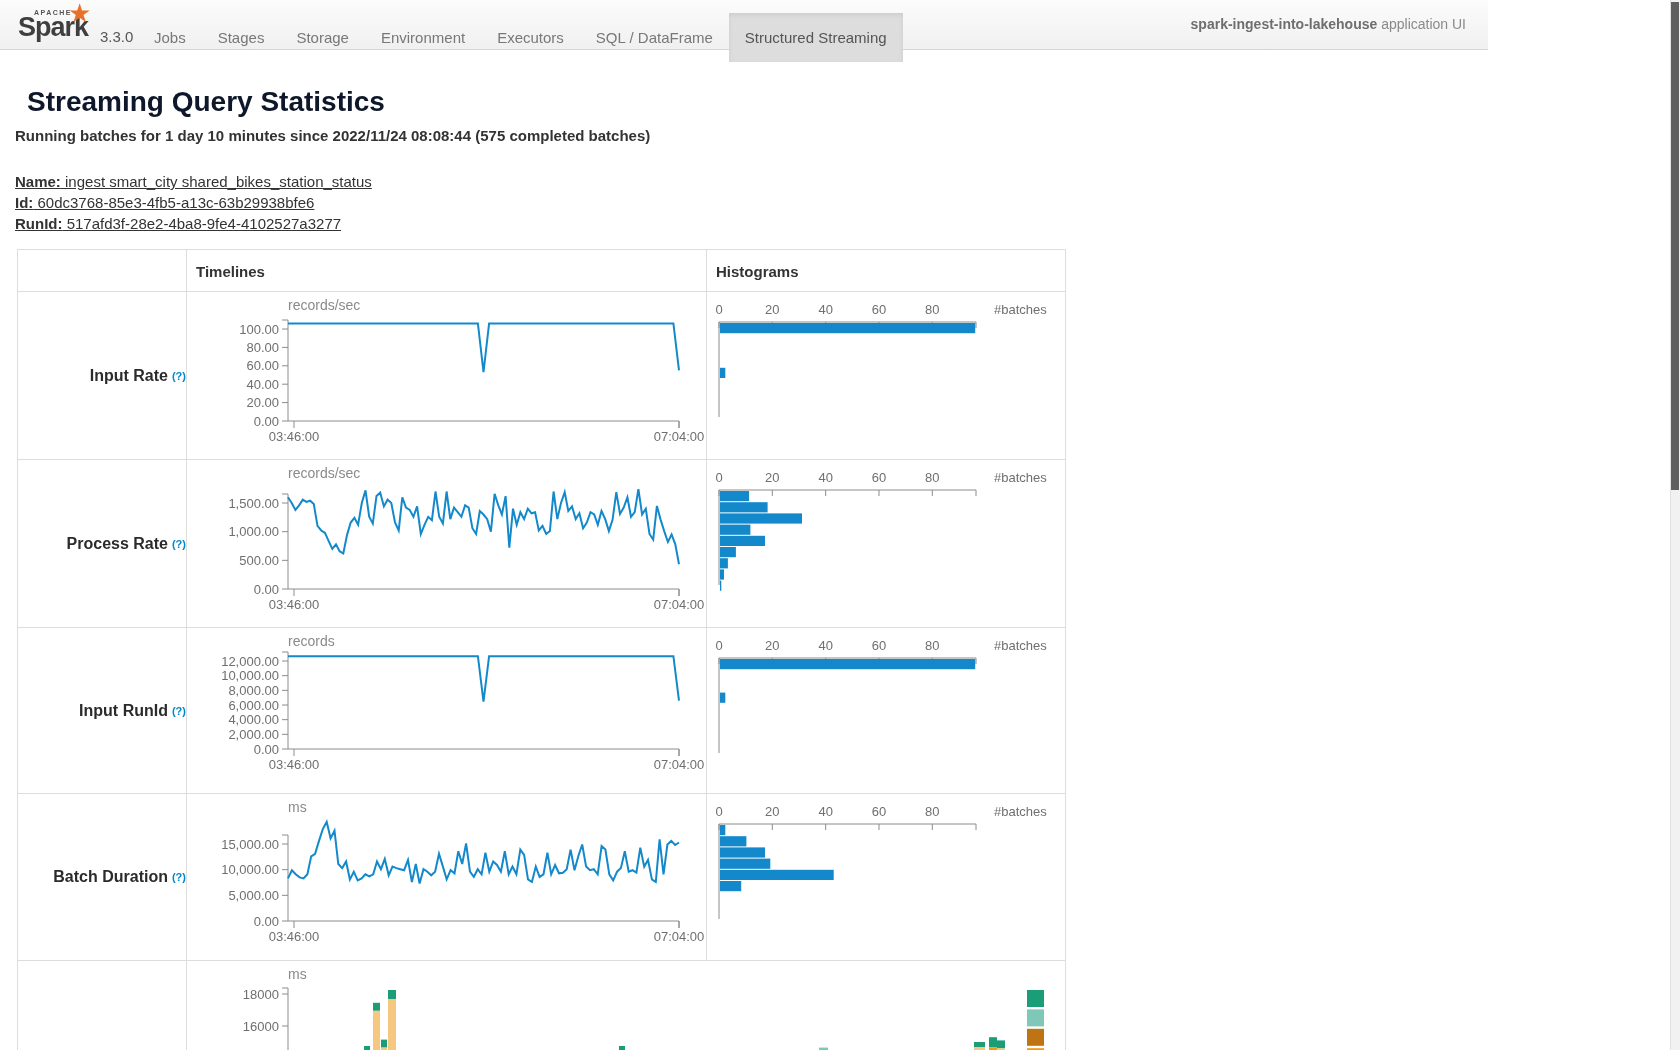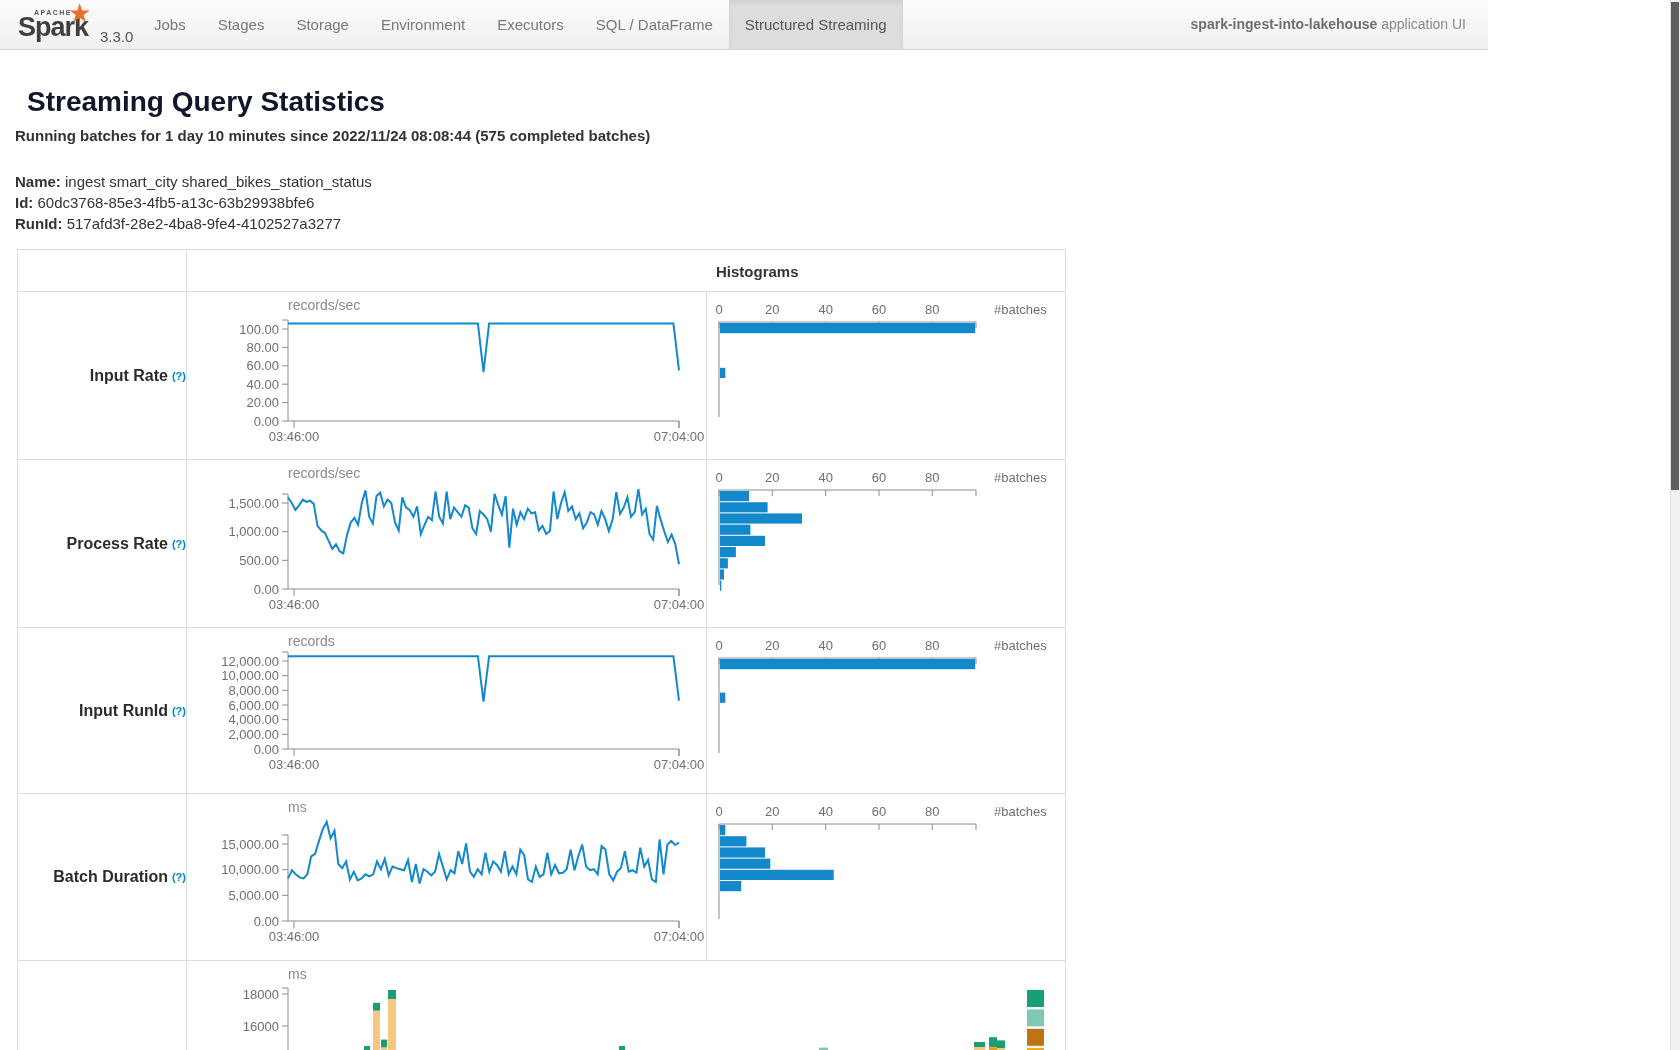--- a/index.html
+++ b/index.html
@@ -8,34 +8,34 @@
   
   .navbar { position:absolute; top:0; left:0; width:1488px; height:50px;
             background:linear-gradient(#fcfcfc,#f0f0f0); border-bottom:1px solid #d5d5d5; }
   .logo { position:absolute; left:12px; top:2px; width:120px; height:46px; cursor:pointer; }
   .logo-apache { position:absolute; left:22px; top:7px; font-size:7px; letter-spacing:1.5px;
                  font-weight:bold; color:#555; }
   .logo-spark { position:absolute; left:6px; top:10px; font-size:27px; font-weight:bold;
                 color:#3f3f3f; letter-spacing:-1px; }
   .logo-star { position:absolute; left:56px; top:-4px; font-size:26px; color:#e8702a; }
   .logo-ver { position:absolute; left:88px; top:26px; font-size:15px; font-weight:normal; color:#555; }
-  .tabs { position:absolute; left:138px; top:0; height:49px; display:flex;align-items:flex-end; }
+  .tabs { position:absolute; left:138px; top:13px; height:49px; display:flex;align-items:flex-end; }
   .tab { height:49px; line-height:49px; padding:0 16px; font-size:15px; color:#787878; cursor:pointer; }
   .tab.active { background:#ddd; color:#555; box-shadow:inset 0 2px 4px rgba(0,0,0,.08); }
   .app-title { position:absolute; right:22px; top:0; height:49px; line-height:49px;
                font-size:14px; color:#8a8a8a; }
   .app-title b { color:#6e6e6e; }
   
   .sb-track { position:absolute; right:0; top:0; width:10px; height:1050px; background:#f1f1f1;
               border-left:1px solid #e0e0e0; }
   .sb-thumb { position:absolute; right:1px; top:2px; width:8px; height:488px; background:#5f5f5f; }
   
   .page-title { position:absolute; left:15px; top:86px; font-size:28px; font-weight:bold; color:#0f172a;margin-left:12px; }
   .running-line { position:absolute; left:15px; top:127px; font-size:15px; color:#333;font-weight:bold; }
-  .meta { position:absolute; left:15px; top:171px; font-size:15px; line-height:21px; color:#333; }
+  .meta { position:absolute; left:15px; top:171px; font-size:15px; line-height:21px; color:#333;text-decoration:underline; }
   
   .stats-table { position:absolute; left:17px; top:249px; width:1049px; height:801px;
                  border:1px solid #ddd; border-bottom:none; }
   .t-header { position:absolute; left:0; top:0; width:100%; height:42px; border-bottom:1px solid #ddd; }
   .hc { position:absolute; top:0; height:42px; display:flex; align-items:center;
         font-size:15px; font-weight:bold; color:#333; padding-left:9px; }
   .hc1 { left:0; width:169px; border-right:1px solid #ddd; }
   .hc2 { left:169px; width:520px; border-right:1px solid #ddd; }
   .hc3 { left:689px; width:358px; }
   .t-row { position:absolute; left:0; width:100%; border-bottom:1px solid #ddd; }
@@ -84,20 +84,21 @@
 
 <div class="meta">
   <div><b>Name:</b><span> ingest smart_city shared_bikes_station_status</span></div>
   <div><b>Id:</b><span> 60dc3768-85e3-4fb5-a13c-63b29938bfe6</span></div>
   <div><b>RunId:</b><span> 517afd3f-28e2-4ba8-9fe4-4102527a3277</span></div>
 </div>
 
 <div class="stats-table">
   <div class="t-header">
     <div class="hc hc1"></div>
+    <div class="hc hc2">Timelines</div>
     <div class="hc hc3">Histograms</div>
   </div>
 
   <div class="t-row" style="top:42px;height:168px;">
     <div class="rc rc-label">
       <span>Input Rate</span>
       <sup>(?)</sup>
     </div>
     <div class="rc rc-chart">
       <svg width="520" height="168">

